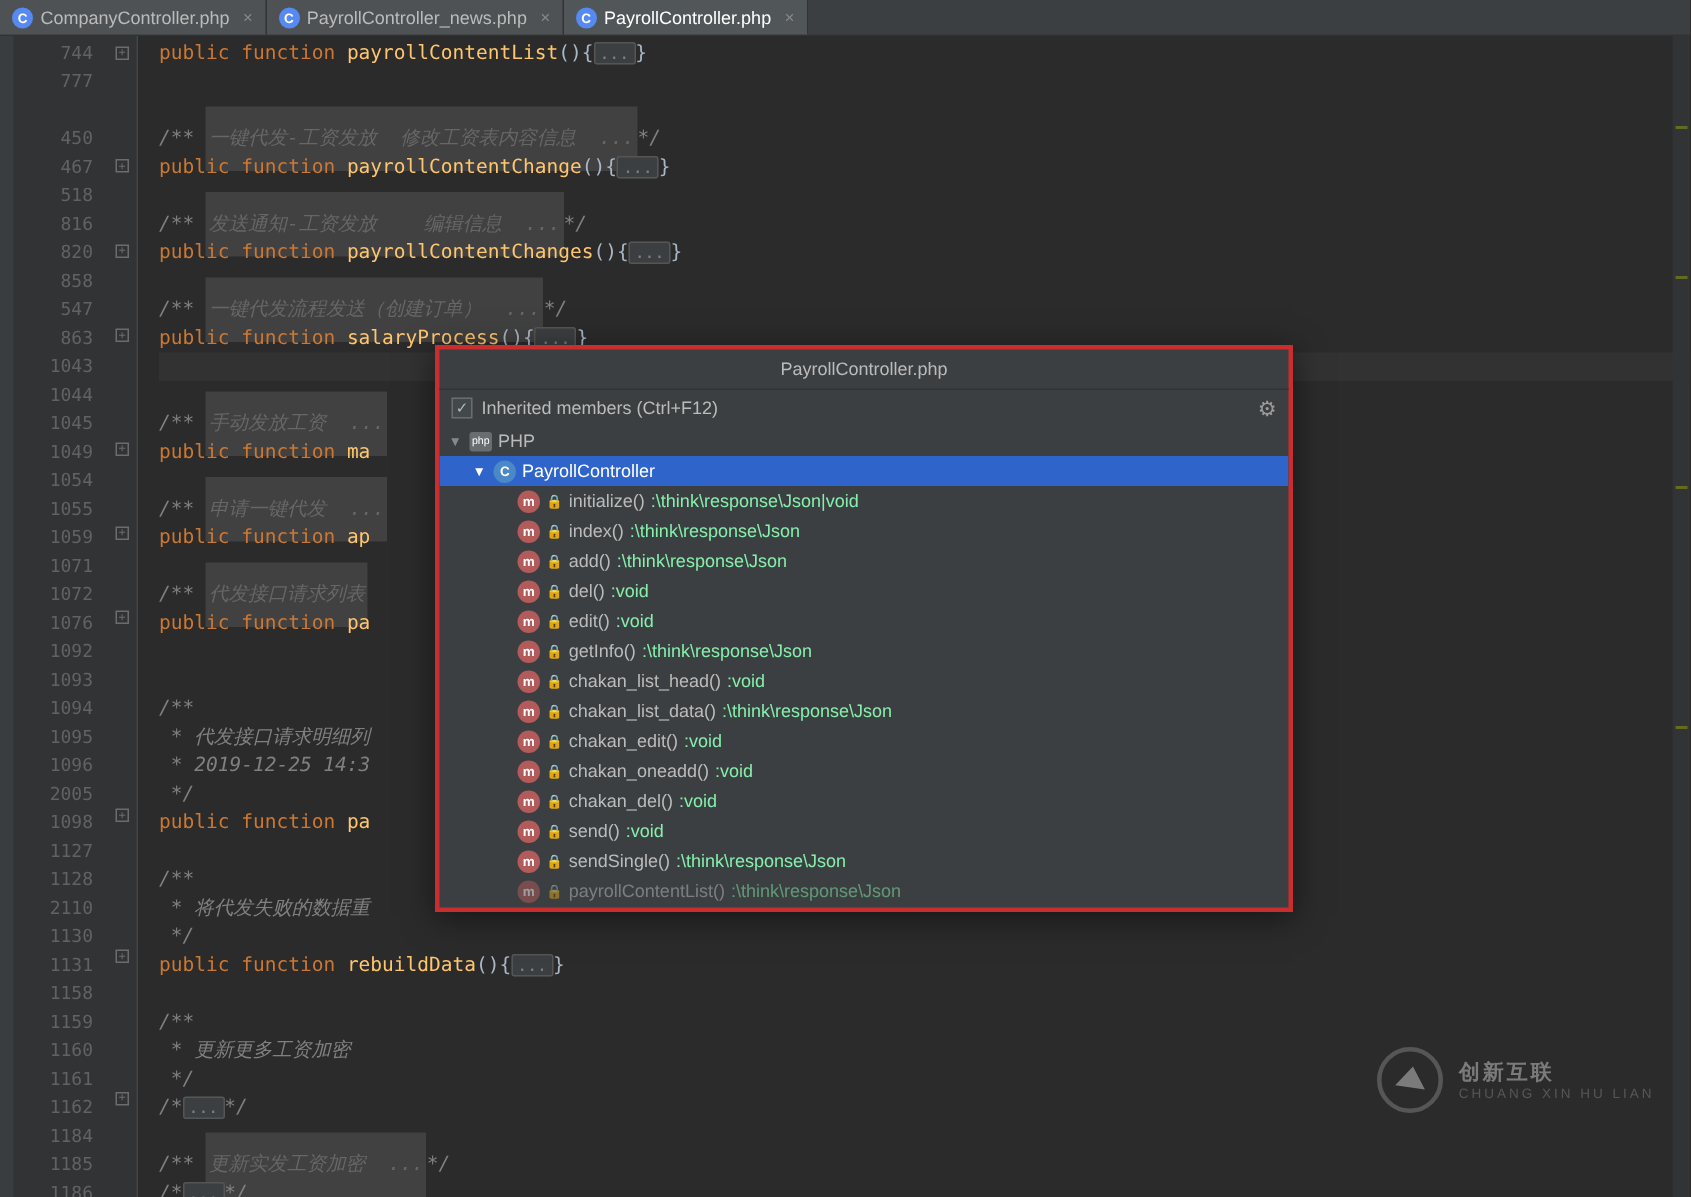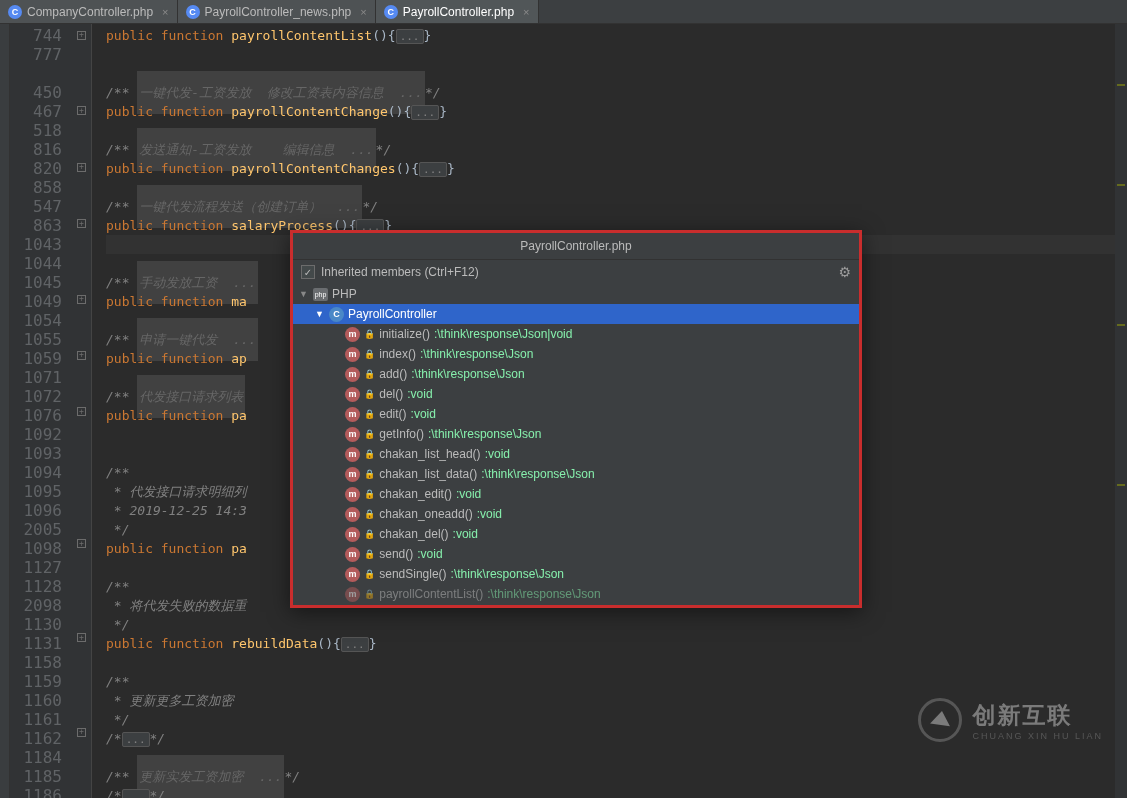--- a/index.html
+++ b/index.html
@@ -48,21 +48,21 @@
   height: calc(100% - 24px);
   background: #2b2b2b;
 }
 .etab { width: 10px; background: #3a3d3f; border-right: 1px solid #323232; }
 .gutter {
   width: 62px;
   background: #313335;
   text-align: right;
   padding-right: 10px;
   color: #606366;
-  font-size: 16px;
+  font-size: 12px;
   line-height: 19px;
   padding-top: 2px;
   user-select: none;
 }
 .gutter div { height: 19px; }
 .fold {
   width: 20px;
   background: #313335;
   border-right: 1px solid #444444;
   display: flex;
@@ -190,21 +190,21 @@
 }
 .watermark .logo::after {
   content: ""; position: absolute; left: 10px; top: 10px;
   width: 0; height: 0;
   border-left: 10px solid transparent;
   border-right: 10px solid transparent;
   border-bottom: 14px solid #bdbdbd;
   transform: rotate(8deg);
 }
 .watermark .wm-text { display:flex; flex-direction:column; align-items:flex-start; }
-.watermark .wm-cn { font-size: 23px; color: #bdbdbd; font-weight: bold; letter-spacing: 2px; }
+.watermark .wm-cn { font-size: 14px; color: #bdbdbd; font-weight: bold; letter-spacing: 2px; }
 .watermark .wm-en { font-size: 9px; color: #7a7a7a; letter-spacing: 2px; }
 
 
 .marker { position:absolute; right:0; top:24px; bottom:0; width:12px; background:#313335; }
 .marker .m { position:absolute; left:2px; width:8px; height:2px; background:#656b1e; }
 </style>
 </head>
 <body>
 
 <div class="tabs">
@@ -251,21 +251,21 @@
       <div>1076</div>
       <div>1092</div>
       <div>1093</div>
       <div>1094</div>
       <div>1095</div>
       <div>1096</div>
       <div>2005</div>
       <div>1098</div>
       <div>1127</div>
       <div>1128</div>
-      <div>2098</div>
+      <div>2110</div>
       <div>1130</div>
       <div>1131</div>
       <div>1158</div>
       <div>1159</div>
       <div>1160</div>
       <div>1161</div>
       <div>1162</div>
       <div>1184</div>
       <div>1185</div>
       <div>1186</div>

